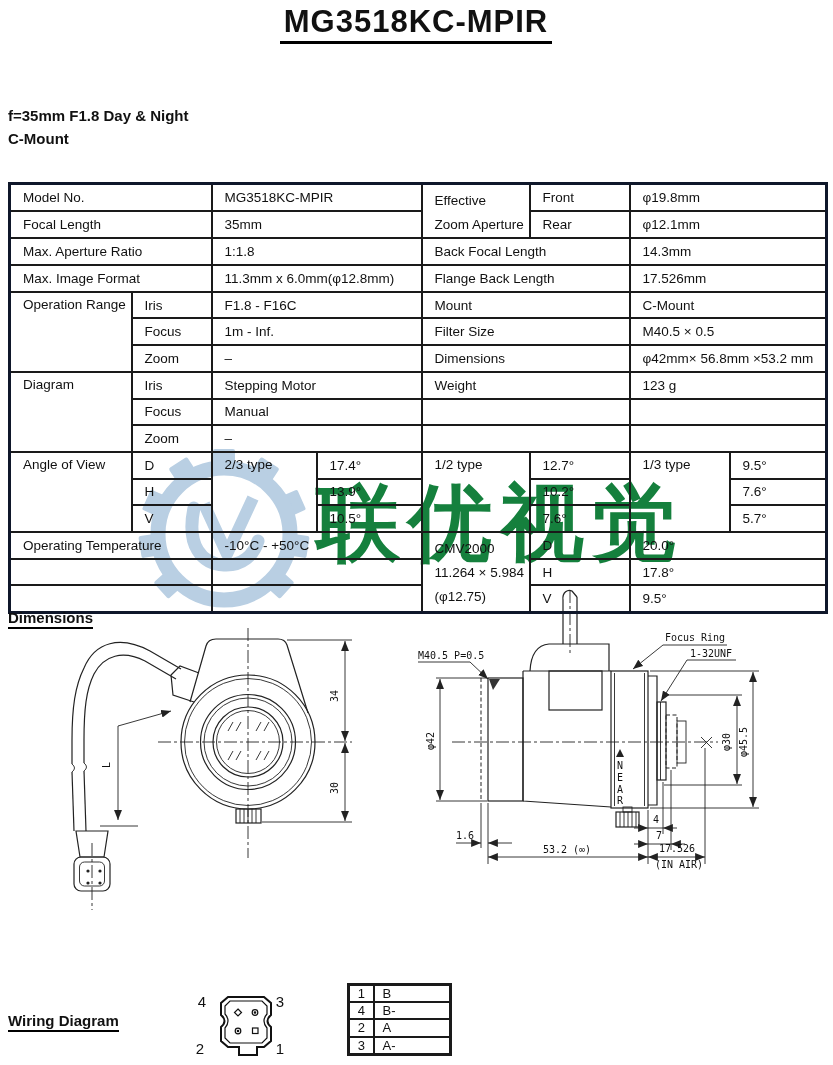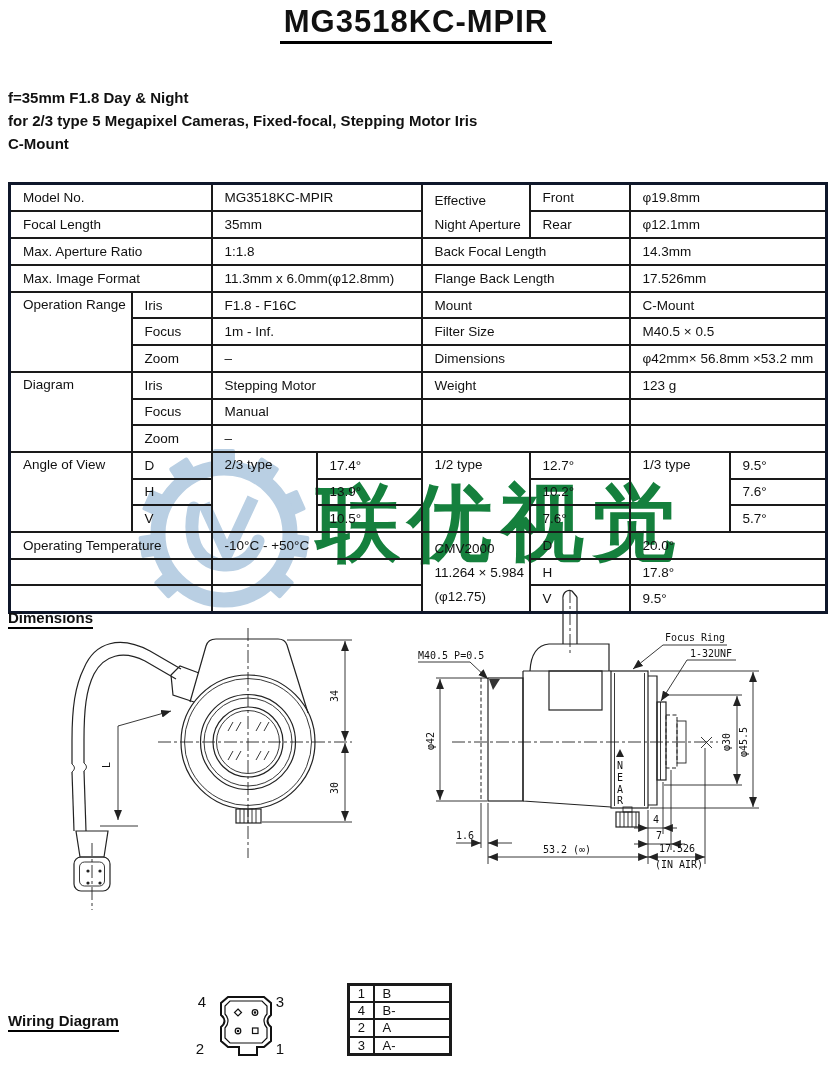--- a/index.html
+++ b/index.html
@@ -3,21 +3,21 @@
 <meta charset="utf-8">
 <style>
   html,body{margin:0;padding:0;background:#ffffff;}
   .page{position:relative;width:832px;height:1065px;background:#fff;overflow:hidden;
         font-family:"Liberation Sans",sans-serif;color:#111;}
   
   .title-wrap{position:absolute;top:4px;left:0;width:100%;text-align:center;}
   .title{display:inline-block;font-size:31px;font-weight:bold;letter-spacing:1px;
          border-bottom:3px solid #000;padding:0 4px 1px 4px;}
   
-  .subtitle{position:absolute;left:8px;top:86px;font-size:15px;font-weight:bold;line-height:23px;}
+  .subtitle{position:absolute;left:8px;top:104px;font-size:15px;font-weight:bold;line-height:23px;}
   
   .wm-gear{position:absolute;left:130px;top:448px;}
   .wm-cn{position:absolute;left:316px;top:468px;font-size:84px;font-weight:bold;color:#15803d;
          letter-spacing:8px;line-height:110px;white-space:nowrap;}
   .wm-en{position:absolute;left:321px;top:577px;font-size:27px;color:#d7d7d7;
          letter-spacing:7.5px;white-space:nowrap;}
   
   table.spec{position:absolute;left:8px;top:182px;width:817px;border-collapse:collapse;
              table-layout:fixed;border:3px solid #0f172a;z-index:2;}
   table.spec td{border:2px solid #1a1a1a;font-size:13.5px;height:24.7px;padding:0 3px 0 12px;
@@ -48,21 +48,20 @@
 <body>
 
 <div class="page">
 
   <div class="title-wrap">
     <span class="title">MG3518KC-MPIR</span>
   </div>
 
   <div class="subtitle">
     <div>f=35mm F1.8 Day &amp; Night</div>
-    <div>for 2/3 type 5 Megapixel Cameras, Fixed-focal, Stepping Motor Iris</div>
     <div>C-Mount</div>
   </div>
 
   <svg class="wm-gear" width="192" height="172" viewBox="0 0 192 172">
     <g fill="#b9cfe3">
       <rect x="83" y="1" width="22" height="16" rx="2" transform="rotate(0 94 86)"></rect>
       <rect x="83" y="1" width="22" height="16" rx="2" transform="rotate(33 94 86)"></rect>
       <rect x="83" y="1" width="22" height="16" rx="2" transform="rotate(66 94 86)"></rect>
       <rect x="83" y="1" width="22" height="16" rx="2" transform="rotate(99 94 86)"></rect>
       <rect x="83" y="1" width="22" height="16" rx="2" transform="rotate(132 94 86)"></rect>
@@ -87,21 +86,21 @@
         <col style="width:100px">
         <col style="width:100px">
         <col style="width:97px">
     </colgroup>
     <tbody>
         <tr>
       <td colspan="2">Model No.</td>
       <td colspan="2">MG3518KC-MPIR</td>
       <td rowspan="2" class="vt ml">
         <div>Effective</div>
-        <div>Night Aperture</div>
+        <div>Zoom Aperture</div>
       </td>
       <td>Front</td>
       <td colspan="2">φ19.8mm</td>
     </tr>
     <tr>
       <td colspan="2">Focal Length</td>
       <td colspan="2">35mm</td>
       <td>Rear</td>
       <td colspan="2">φ12.1mm</td>
     </tr>

